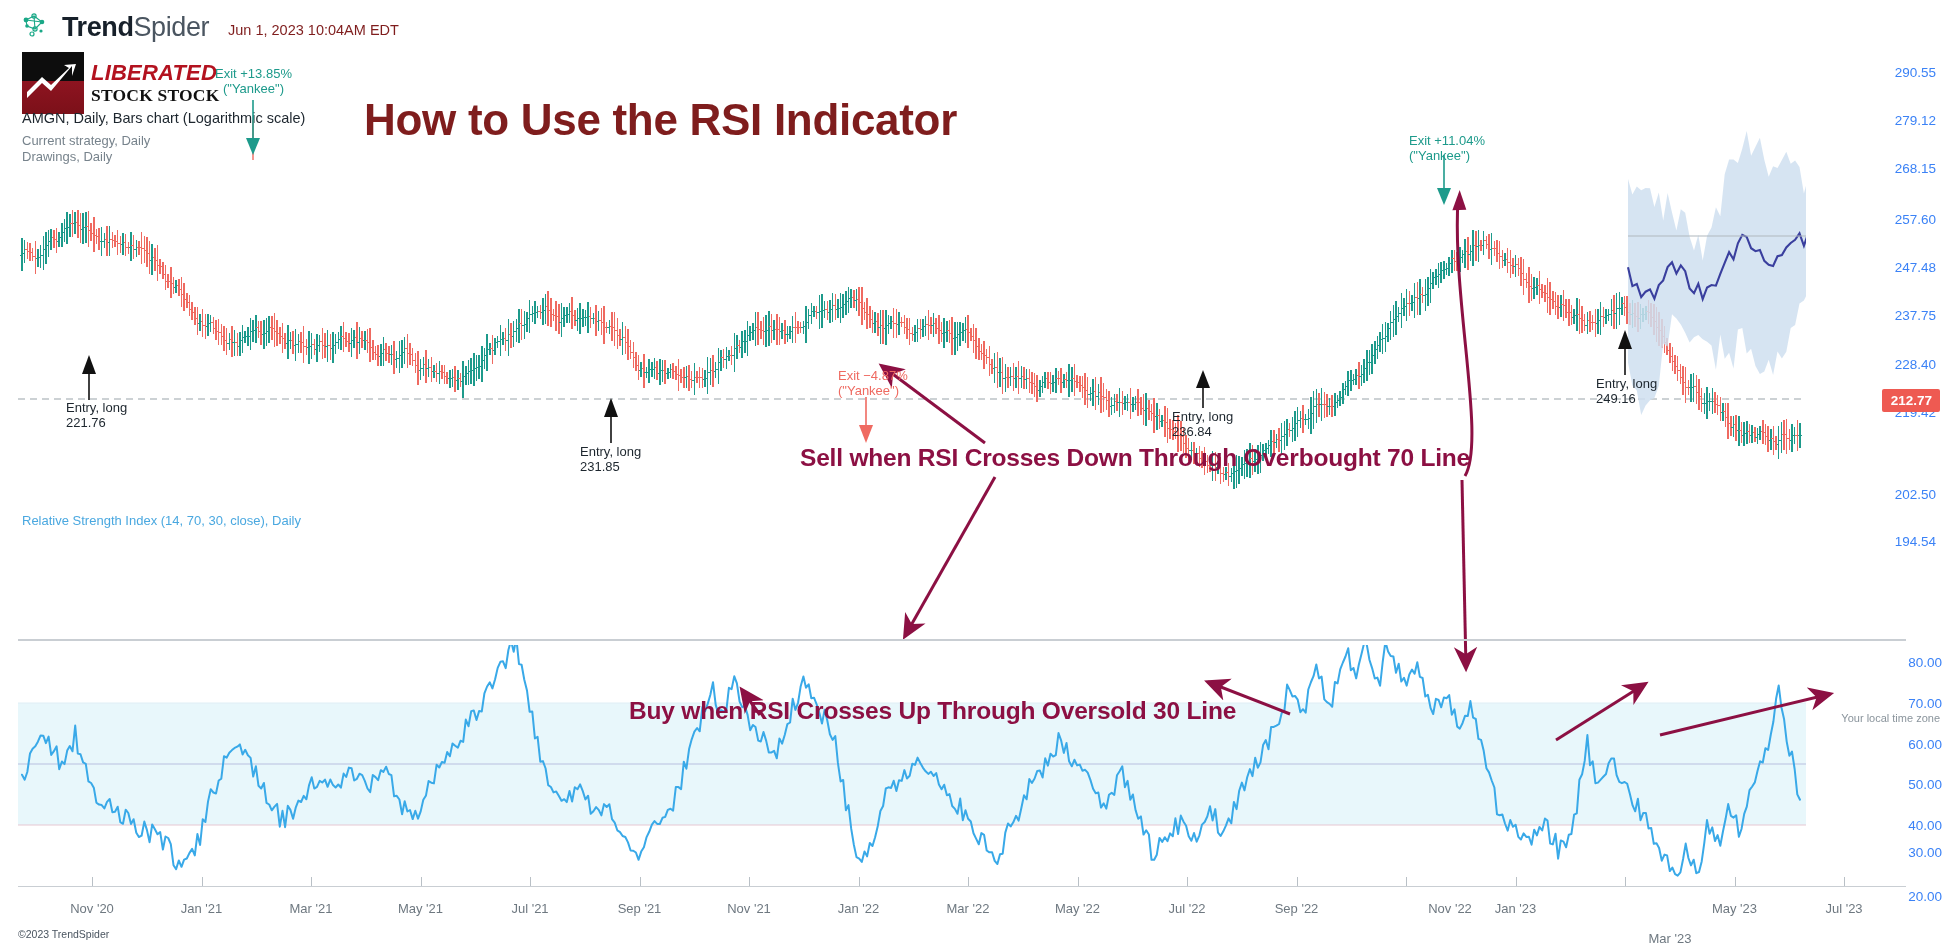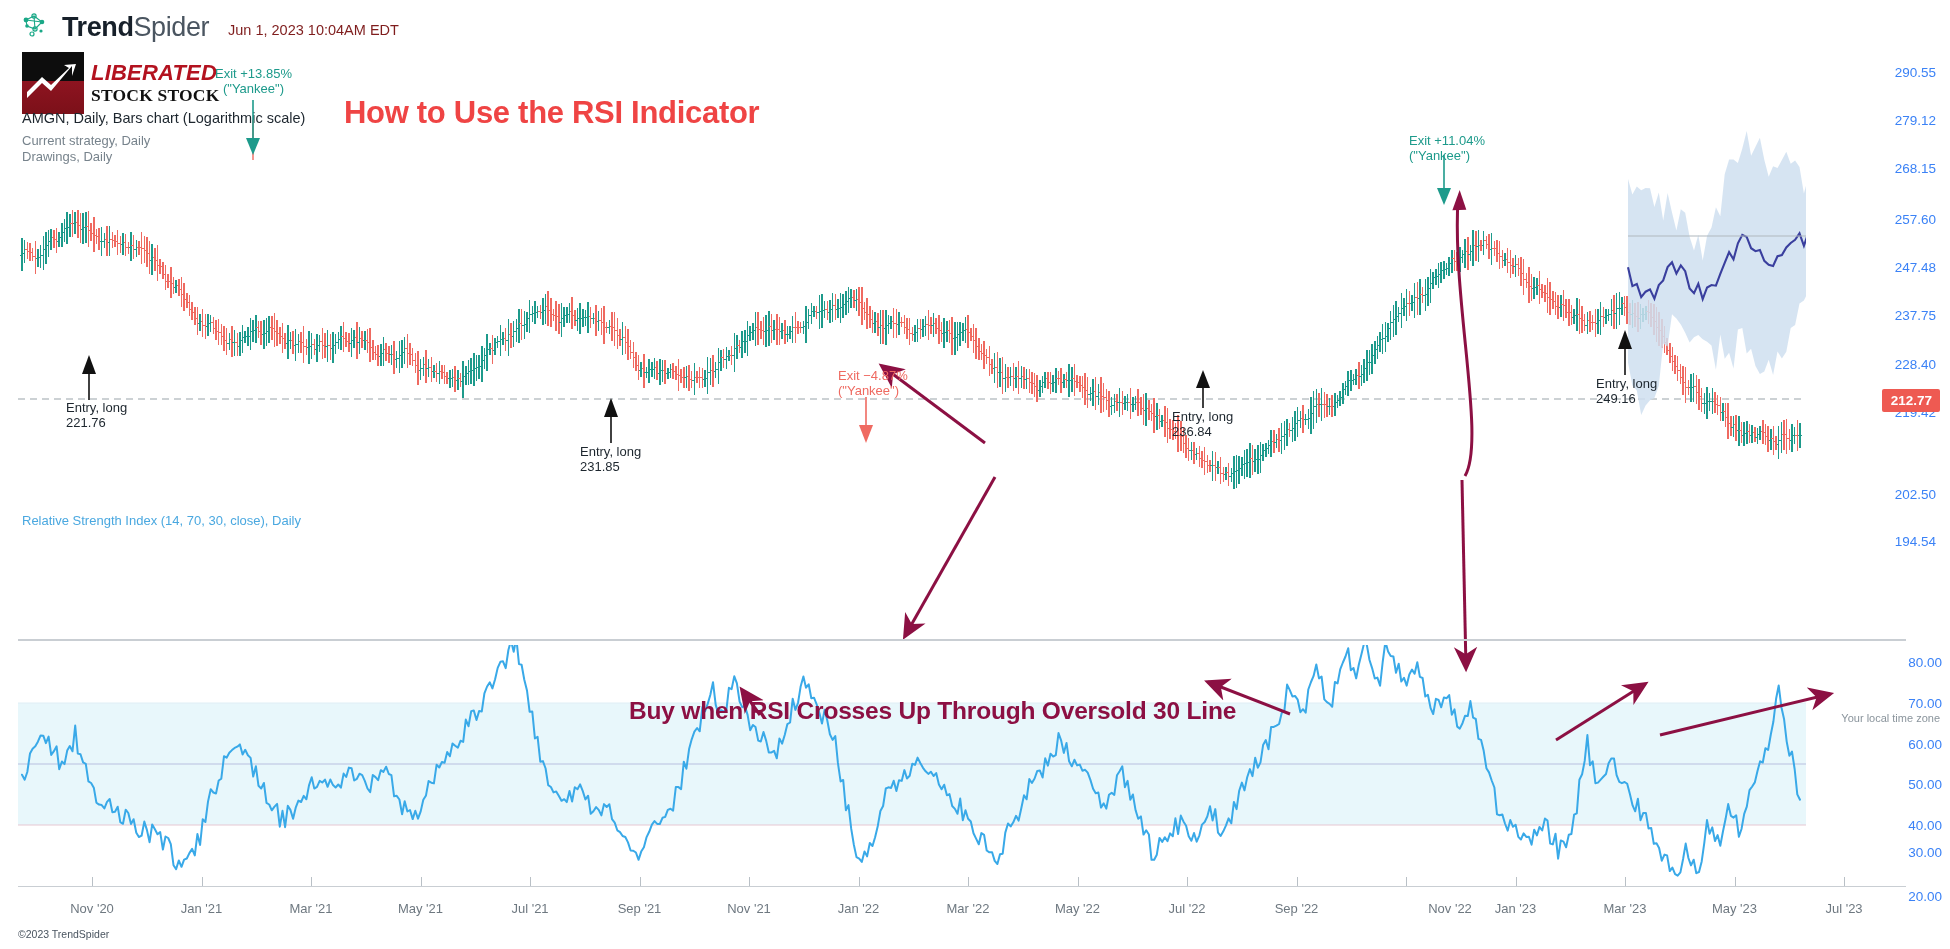--- a/index.html
+++ b/index.html
@@ -53,22 +53,22 @@
   }
   .meta-sub {
     position: absolute; left: 22px;
     font-size: 13px; color: #77838c;
   }
   .meta-sub.a { top: 133px; }
   .meta-sub.b { top: 149px; }
 
   
   .big-title {
-    position: absolute; left: 344px; top: 95px;
-    font-size: 31px; font-weight: bold; color: #ef4444;
+    position: absolute; left: 364px; top: 95px;
+    font-size: 44px; font-weight: bold; color: #7f1d1d;
     letter-spacing: -0.3px;
   }
 
   
   .callout {
     position: absolute; font-weight: bold; color: #8c1043;
     font-size: 24.5px; letter-spacing: -0.2px; white-space: nowrap;
   }
   .callout.sell { left: 800px; top: 444px; }
   .callout.buy  { left: 629px; top: 697px; }
@@ -2295,20 +2295,21 @@
   </div>
   <div class="marker-label green" style="left:1409px; top:133px;">
     <div>Exit +11.04%</div>
     <div>("Yankee")</div>
   </div>
   <div class="marker-label dark" style="left:1596px; top:376px;">
     <div>Entry, long</div>
     <div>249.16</div>
   </div>
 
+  <div class="callout sell">Sell when RSI Crosses Down Through Overbought 70 Line</div>
   <div class="callout buy">Buy when RSI Crosses Up Through Oversold 30 Line</div>
 
   <div class="rsi-legend">Relative Strength Index (14, 70, 30, close), Daily</div>
 
   <div class="pane-divider"></div>
   <div class="xaxis-line"></div>
 
   <div class="price-axis">
     <div class="ytick" style="top:65px">290.55</div>
     <div class="ytick" style="top:113px">279.12</div>
@@ -2356,21 +2357,21 @@
       <div class="xtick" style="left: 1077.5px;">May '22</div>
       <div class="xtickmark" style="left: 1077.5px;"></div>
       <div class="xtick" style="left: 1187px;">Jul '22</div>
       <div class="xtickmark" style="left: 1187px;"></div>
       <div class="xtick" style="left: 1296.5px;">Sep '22</div>
       <div class="xtickmark" style="left: 1296.5px;"></div>
       <div class="xtick" style="left: 1450px;">Nov '22</div>
       <div class="xtickmark" style="left: 1406px;"></div>
       <div class="xtick" style="left: 1515.5px;">Jan '23</div>
       <div class="xtickmark" style="left: 1515.5px;"></div>
-      <div class="xtick" style="left: 1625px;">Mar '23</div>
+      <div class="xtick" style="left: 1670px; margin-top: 30px;">Mar '23</div>
       <div class="xtickmark" style="left: 1625px;"></div>
       <div class="xtick" style="left: 1734.5px;">May '23</div>
       <div class="xtickmark" style="left: 1734.5px;"></div>
       <div class="xtick" style="left: 1844px;">Jul '23</div>
       <div class="xtickmark" style="left: 1844px;"></div>
     </div>
 
   <div class="copyright">©2023 TrendSpider</div>
 </div>
 

